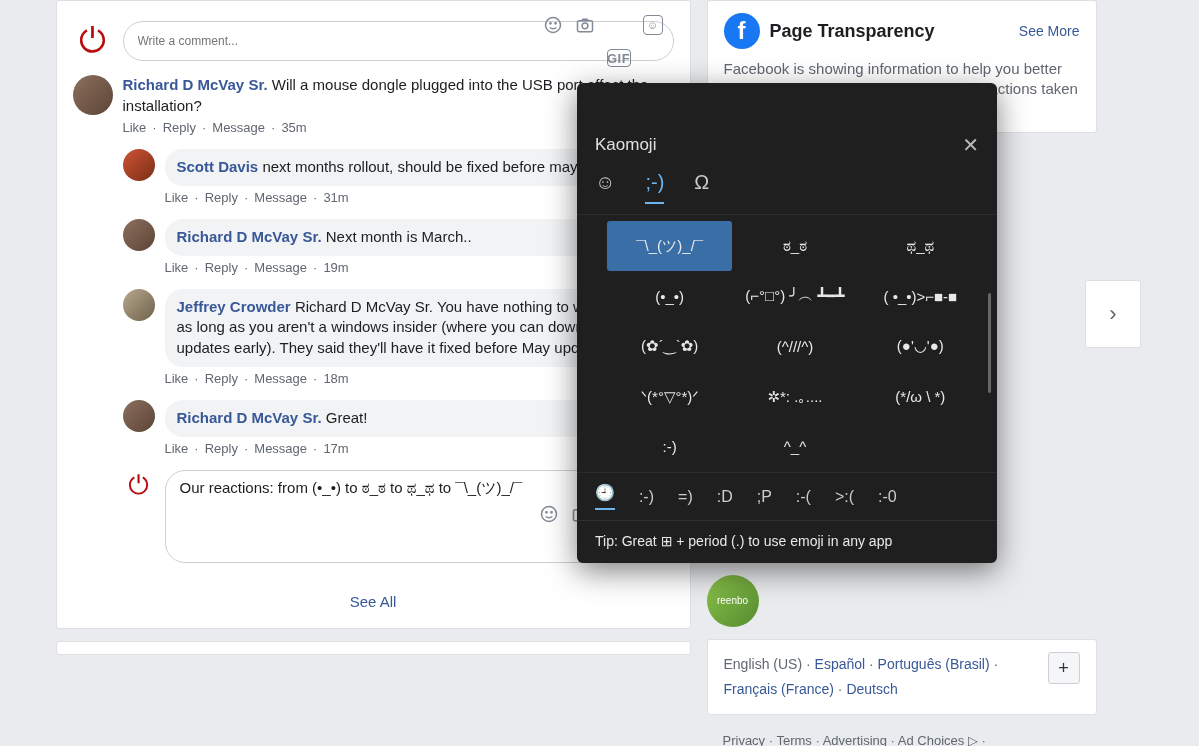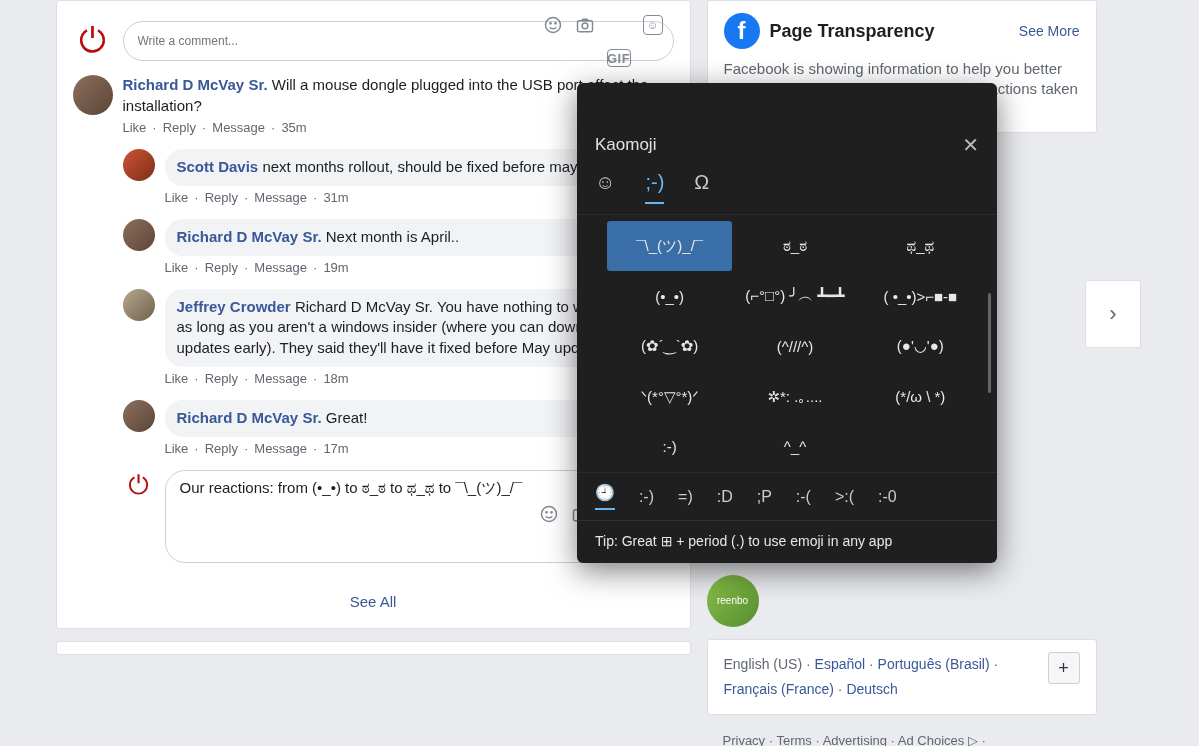--- a/index.html
+++ b/index.html
@@ -142,21 +142,21 @@
             <span class="link">31m</span>
           </div>
         </div>
       </div>
 
       <div class="reply-block comment-block">
         <div class="avatar small photo1"></div>
         <div class="comment-body">
           <div class="reply-bubble comment-text">
             <span class="author-link">Richard D McVay Sr.</span>
-            <span>Next month is April..</span>
+            <span>Next month is March..</span>
           </div>
           <div class="meta-row">
             <span class="link">Like</span>
               <span class="sep">·</span>
             <span class="link">Reply</span>
               <span class="sep">·</span>
             <span class="link">Message</span>
               <span class="sep">·</span>
             <span class="link">19m</span>
           </div>

